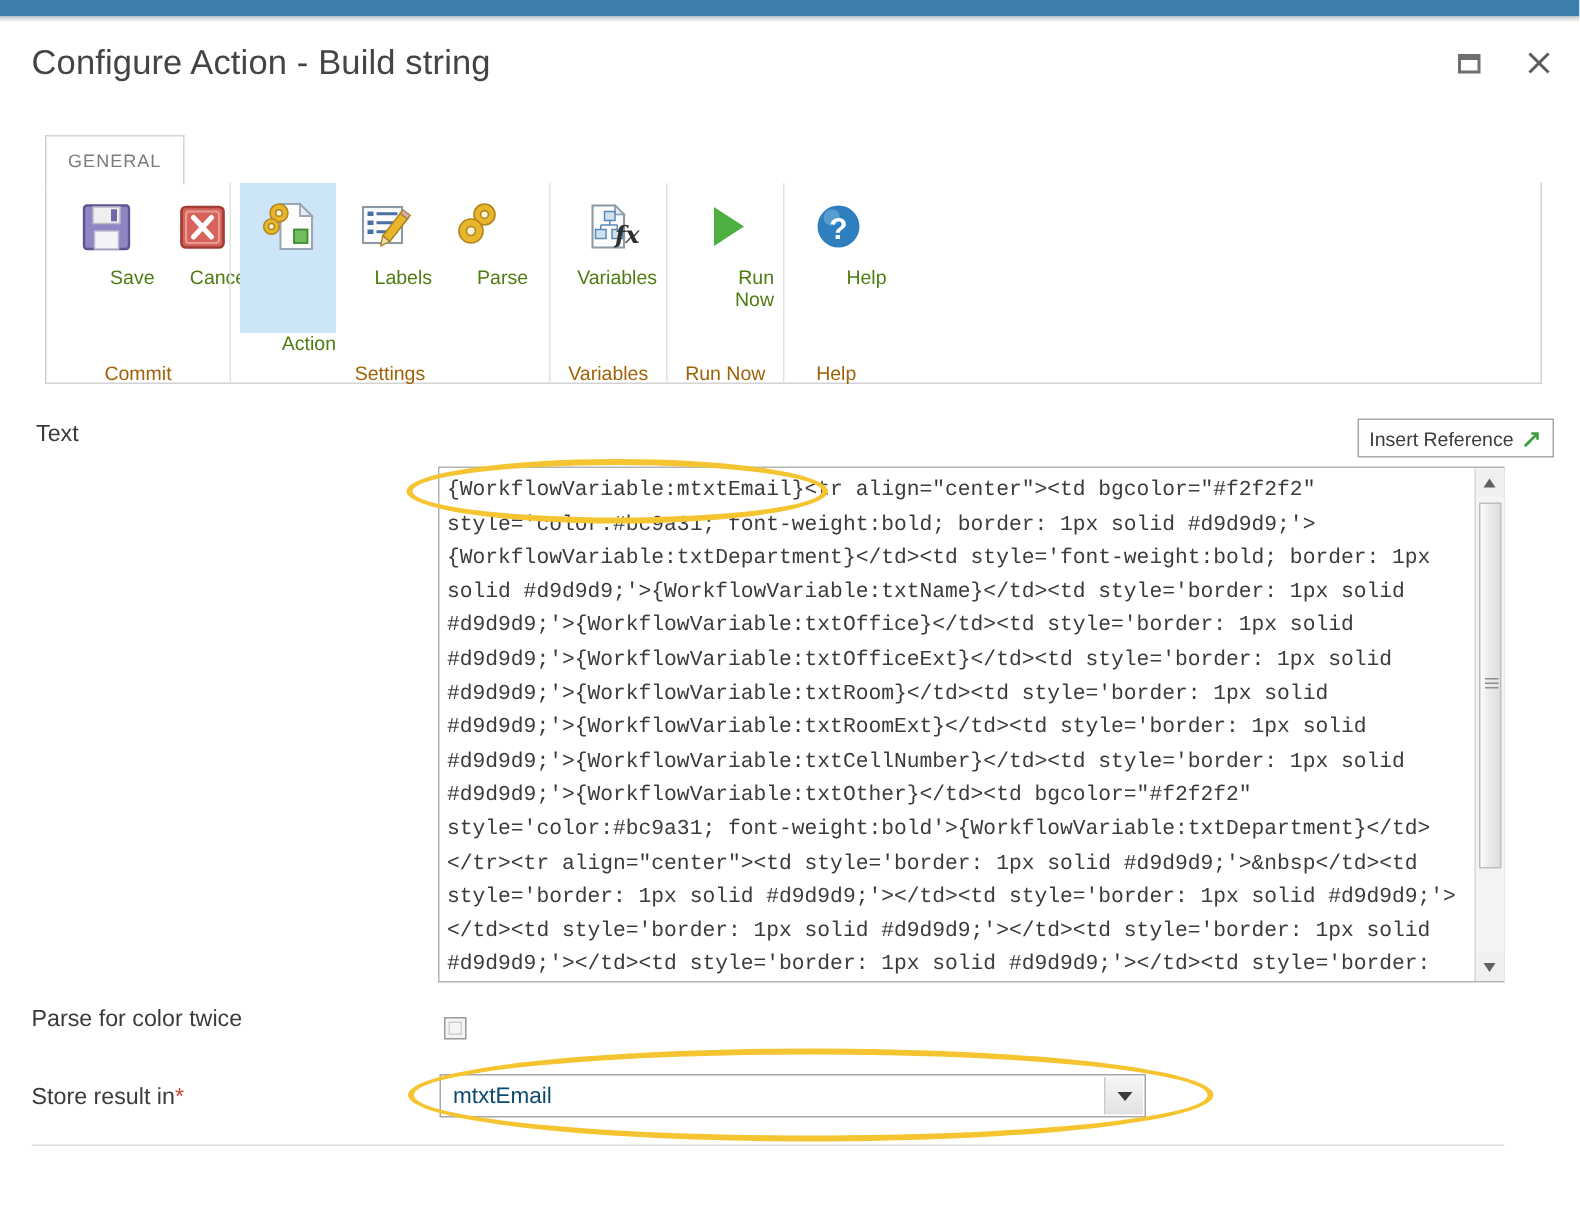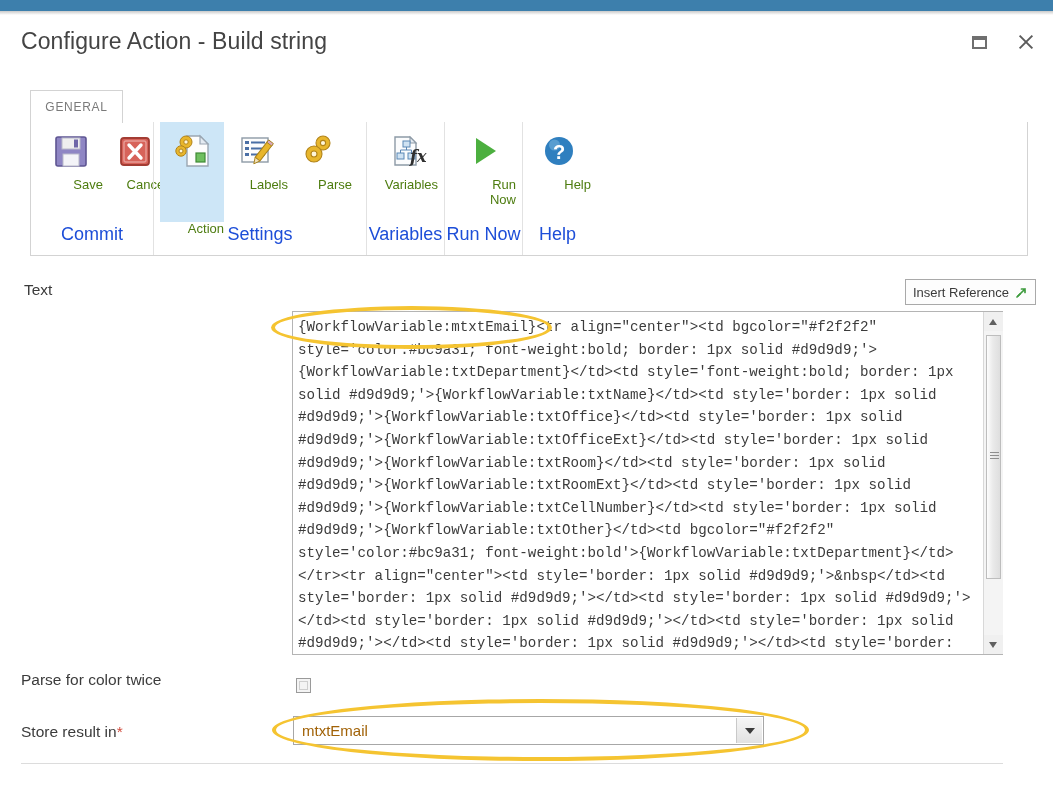--- a/index.html
+++ b/index.html
@@ -56,21 +56,21 @@
   .ribbon {
     position: absolute; left: 30px; top: 122px; width: 998px; height: 134px;
     border: 1px solid #d3d3d3; border-top: none; background: #fff;
   }
   .ribbon-groups { position: absolute; left: 0; top: 0; height: 133px; display: flex; }
   .rgroup { position: relative; height: 133px; display: flex; flex-direction: column; }
   .rgroup + .rgroup { border-left: 1px solid #e2e2e2; }
   .rgroup-items { flex: 0 0 100px; display: flex; align-items: flex-start; }
   .rgroup-label {
     height: 33px; display: flex; align-items: flex-start; justify-content: center;
-    font-size: 18px; color: #1d4ed8; padding-top: 2px;
+    font-size: 13px; color: #a16207; padding-top: 2px; margin-top: 17px;
   }
   .rbtn {
     width: 64px; height: 100px; padding-top: 7px;
     display: flex; flex-direction: column; align-items: center; gap: 4px;
     cursor: pointer; background: transparent;
   }
   .rbtn.selected { background: #cde6f7; gap: 48px; }
   .rbtn .ico { width: 44px; height: 44px; position: relative; display: block; }
   .rbtn .cap {
     font-size: 13px; color: #4d7c0f; text-align: right; line-height: 15px; width: 64px;
@@ -124,21 +124,21 @@
   .checkbox::after {
     content: ""; position: absolute; left: 2px; top: 2px; right: 2px; bottom: 2px;
     border: 1px solid #cfcfcf;
   }
 
   
   .select-wrap {
     position: absolute; left: 293px; top: 716px; width: 471px; height: 29px;
     border: 1px solid #a7a7a7; background: #fff; cursor: pointer;
   }
-  .select-value { position: absolute; left: 8px; top: 5px; font-size: 15px; color: #a16207; }
+  .select-value { position: absolute; left: 8px; top: 5px; font-size: 15px; color: #0c4a6e; }
   .select-arrow {
     position: absolute; right: 1px; top: 1px; width: 26px; height: 25px;
     background: linear-gradient(to bottom, #f6f6f6, #e2e2e2);
     border-left: 1px solid #c9c9c9; display: flex; align-items: center; justify-content: center;
   }
   .select-arrow .tri2 {
     width: 0; height: 0; border-left: 5px solid transparent; border-right: 5px solid transparent;
     border-top: 6px solid #3b3b3b;
   }
   .hr-bottom { position: absolute; left: 21px; top: 763px; width: 982px; height: 1px; background: #dcdcdc; }

